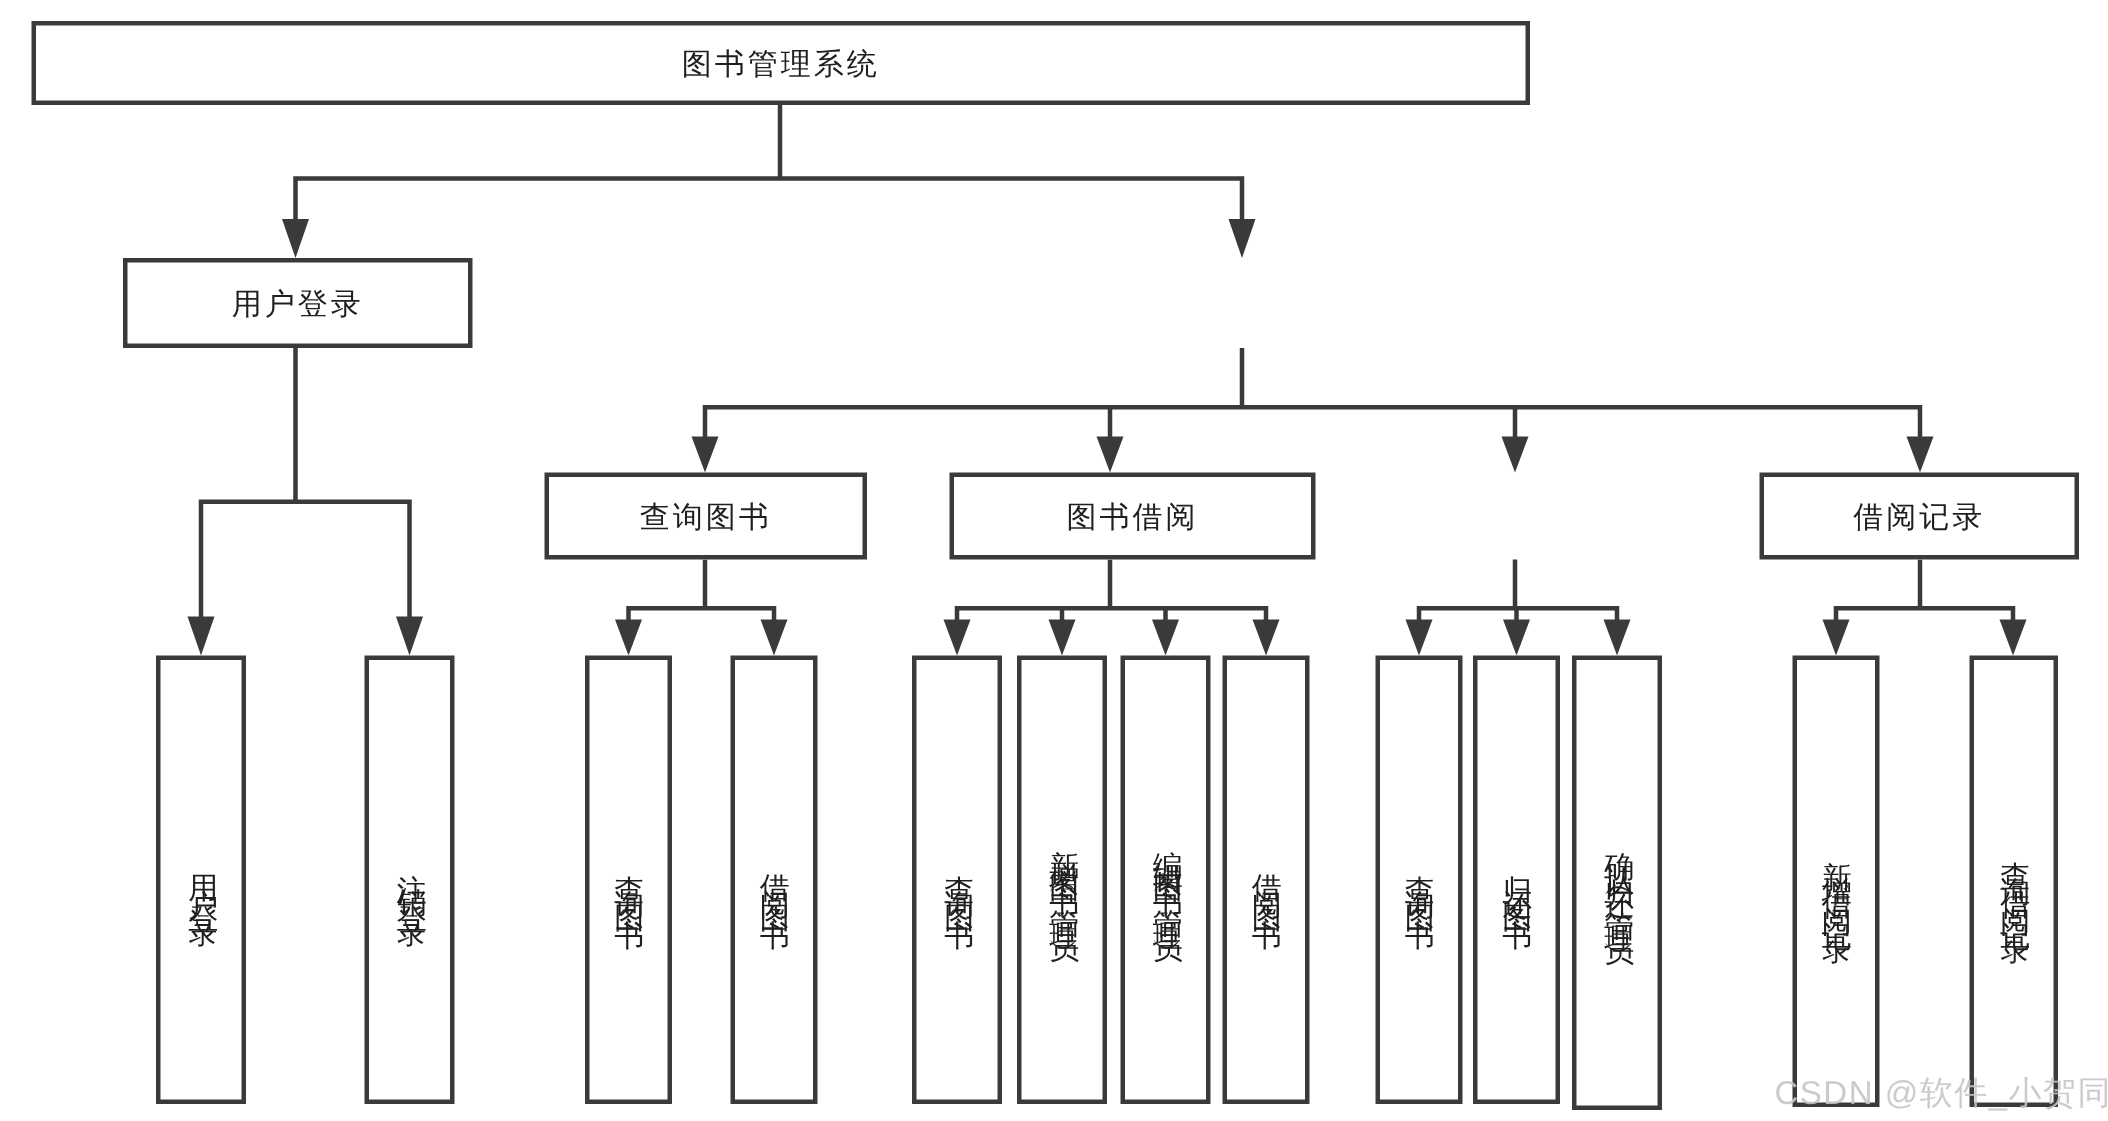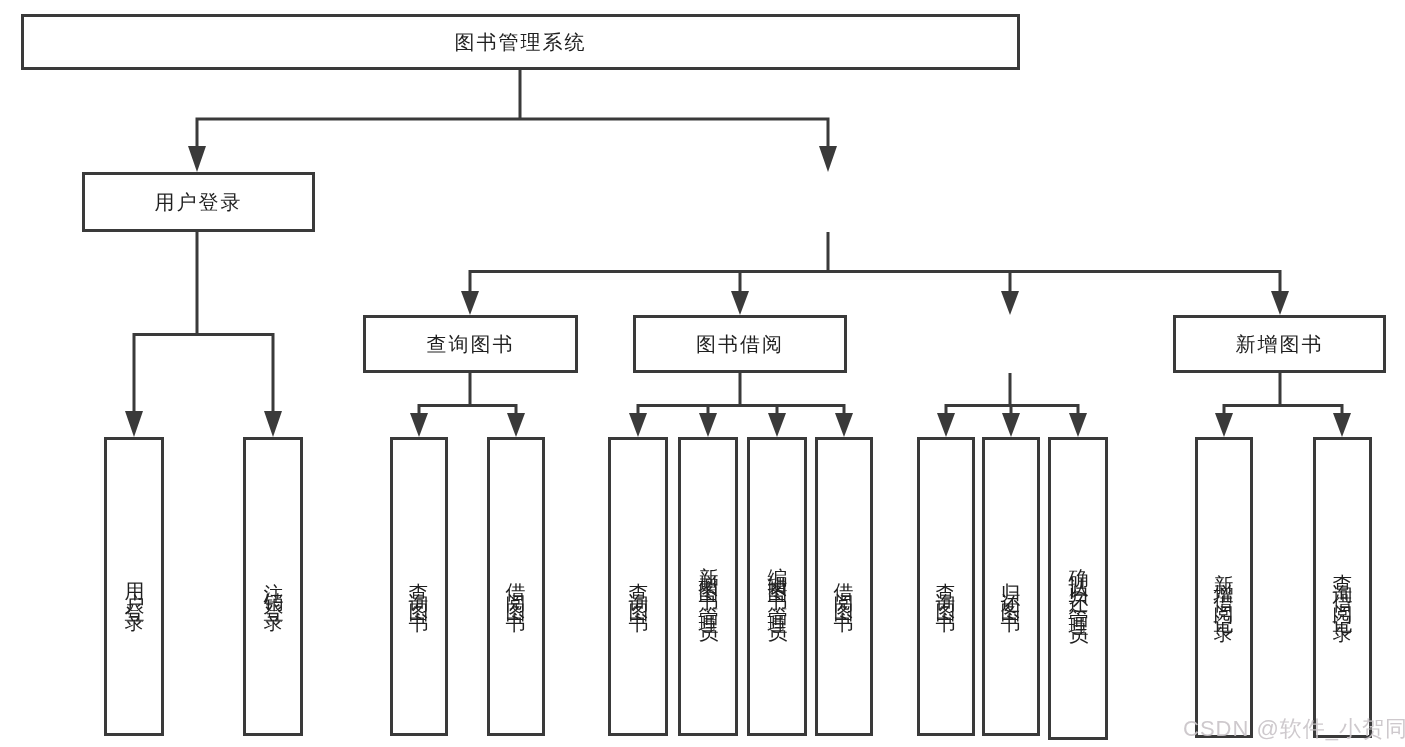--- a/index.html
+++ b/index.html
@@ -71,22 +71,22 @@
     <path d="M1280 373 V407 M1222.5 405.5 H1343.5 M1224 406 V415 M1342 406 V415"></path>
     <polygon points="1215,413 1233,413 1224,437"></polygon>
     <polygon points="1333,413 1351,413 1342,437"></polygon>
   </svg>
 
   <div class="hnode" style="left:21px; top:14px; width:999px; height:56px;">图书管理系统</div>
 
   <div class="hnode" style="left:82px; top:172px; width:233px; height:60px;">用户登录</div>
 
   <div class="hnode" style="left:363px; top:315px; width:215px; height:58px;">查询图书</div>
-  <div class="hnode" style="left:633px; top:315px; width:214px; height:58px;">图书借阅</div>
-  <div class="hnode" style="left:1173px; top:315px; width:213px; height:58px;">新增图书</div>
+  <div class="hnode" style="left:633px; top:315px; width:244px; height:58px;">图书借阅</div>
+  <div class="hnode" style="left:1173px; top:315px; width:213px; height:58px;">借阅记录</div>
 
   <div class="vnode" style="left:104px; top:437px; width:60px; height:299px;">用户登录</div>
   <div class="vnode" style="left:243px; top:437px; width:60px; height:299px;">注销登录</div>
 
   <div class="vnode" style="left:390px; top:437px; width:58px; height:299px;">查询图书</div>
   <div class="vnode" style="left:487px; top:437px; width:58px; height:299px;">借阅图书</div>
 
   <div class="vnode" style="left:608px; top:437px; width:60px; height:299px;">查询图书</div>
   <div class="vnode" style="left:678px; top:437px; width:60px; height:299px; letter-spacing:8px;">新增图书（管理员）</div>
   <div class="vnode" style="left:747px; top:437px; width:60px; height:299px; letter-spacing:8px;">编辑图书（管理员）</div>

